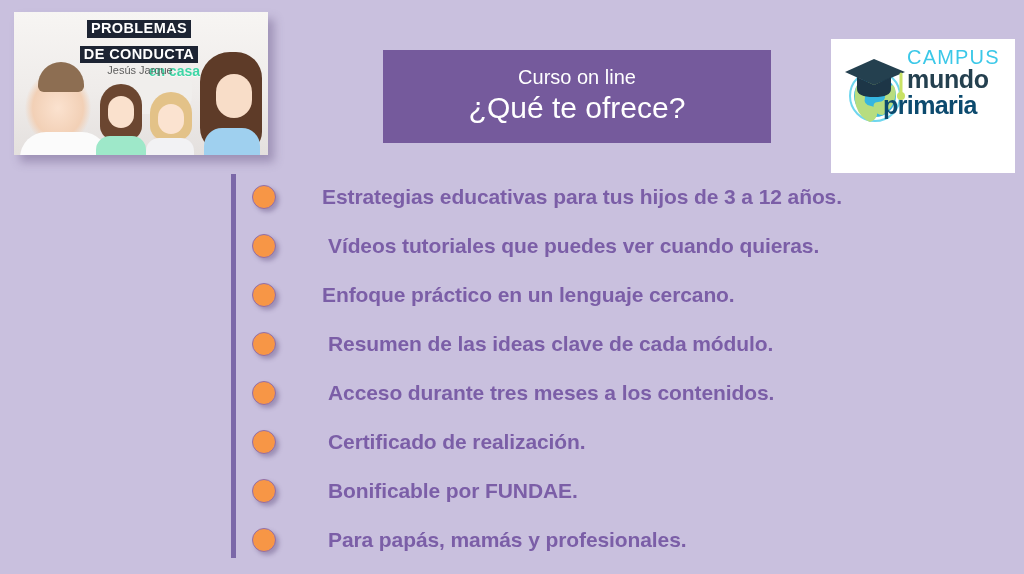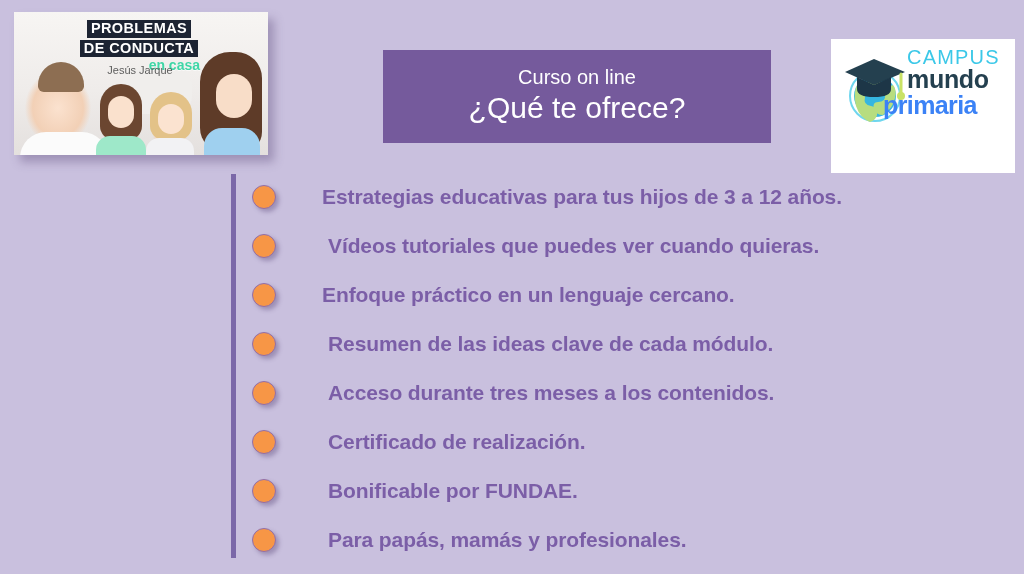--- a/index.html
+++ b/index.html
@@ -107,21 +107,21 @@
   .cover-line1, .cover-line2 {
     display: inline-block;
     background: #1d2433;
     color: #ffffff;
     font-weight: bold;
     font-size: 14.5px;
     letter-spacing: 0.4px;
     padding: 1px 4px 2px 4px;
     white-space: nowrap;
   }
-  .cover-line2 { margin-top: 2px; }
+  .cover-line2 { margin-top: 8px; }
   .cover-line3 {
     display: block;
     color: #3fd6a6;
     font-weight: bold;
     font-size: 14px;
     text-align: right;
     margin-top: 1px;
     padding-right: 2px;
     text-shadow: 0 1px 0 rgba(255,255,255,0.6);
   }
@@ -194,21 +194,21 @@
     font-weight: normal;
   }
   .logo-mundo {
     color: #24404f;
     font-size: 25px;
     font-weight: bold;
     line-height: 1.02;
     letter-spacing: -0.3px;
   }
   .logo-primaria {
-    color: #3b82f6;
+    color: #0c4a6e;
     font-size: 25px;
     font-weight: bold;
     line-height: 1.02;
     letter-spacing: -0.6px;
     margin-left: -24px;
   }
 
   
   .accent-bar {
     position: absolute;

